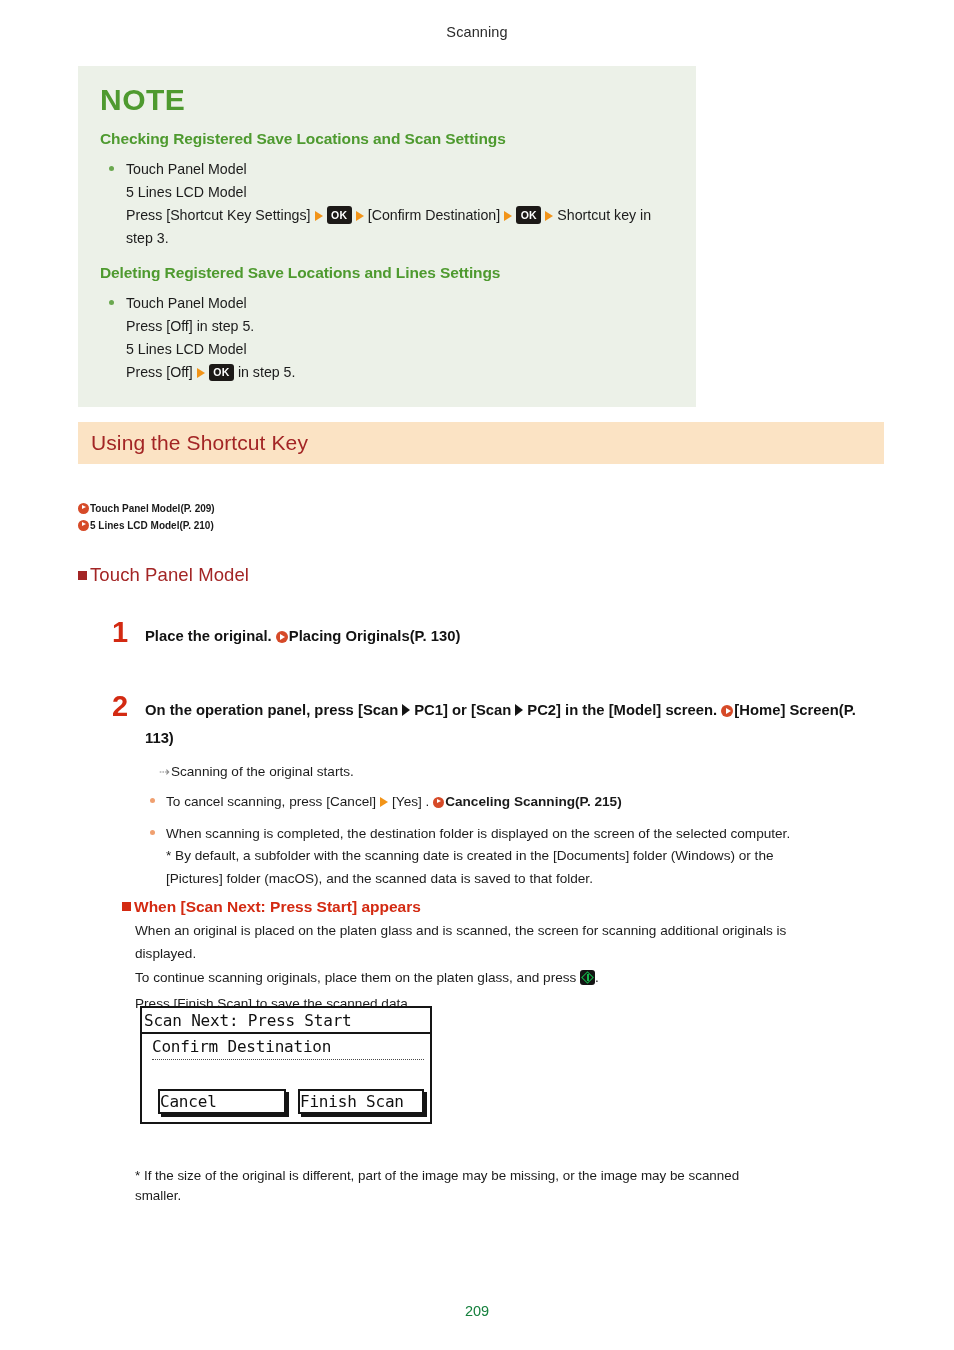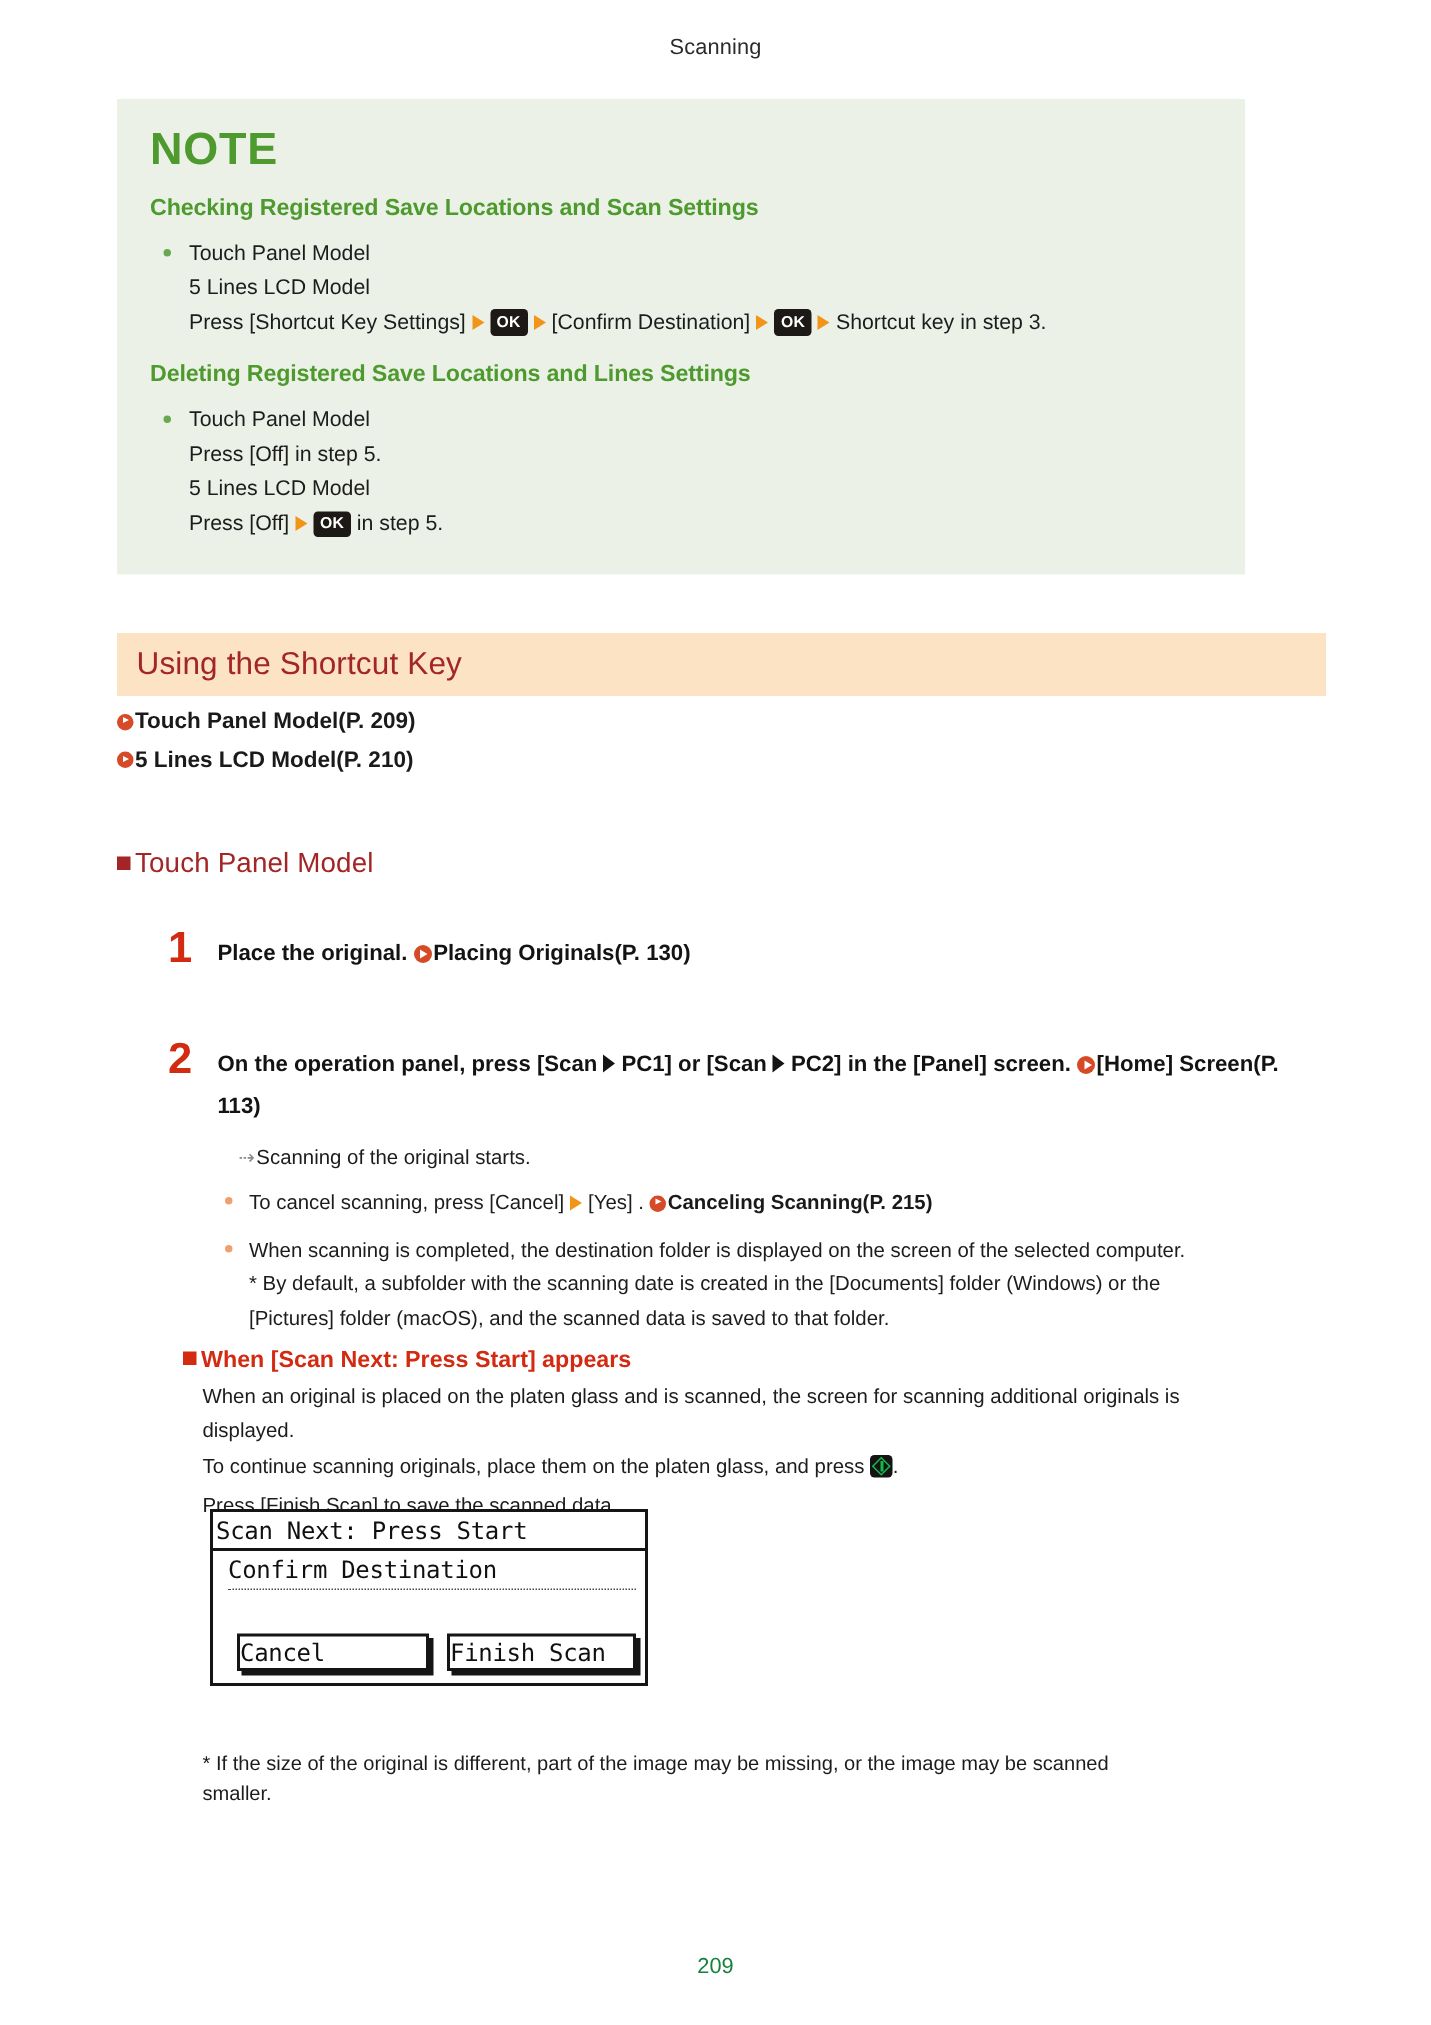--- a/index.html
+++ b/index.html
@@ -32,21 +32,21 @@
     font-size: 14.5px;
     color: #2b2b2b;
     letter-spacing: 0.1px;
   }
 
   
   .note-box {
     position: absolute;
     left: 78px;
     top: 66px;
-    width: 752px;
+    width: 618px;
     background: #ecf1e8;
     padding: 18px 22px 22px 22px;
     box-sizing: border-box;
   }
   .note-title {
     color: #4e9a2f;
     font-size: 30px;
     font-weight: bold;
     letter-spacing: 0.5px;
     line-height: 1.05;
@@ -187,22 +187,22 @@
     top: 9px;
     color: #a32525;
     font-size: 21px;
     letter-spacing: 0.1px;
   }
 
   
   .toc {
     position: absolute;
     left: 78px;
-    top: 468px;
-    font-size: 15px;
+    top: 500px;
+    font-size: 10px;
     line-height: 1.72;
   }
   .toc div { white-space: nowrap; }
 
   
   .subhead {
     position: absolute;
     left: 78px;
     top: 564px;
     font-size: 18.5px;
@@ -442,21 +442,21 @@
         <span>Place the original.</span>
         <span class="link-arrow"></span><span>Placing Originals(P. 130)</span>
       </div>
     </div>
   </div>
 
   <div class="step" style="top:696px;">
     <div class="step-num">2</div>
     <div class="step-body">
       <div class="step-title">
-        <span>On the operation panel, press [Scan</span><span class="arrow-black"></span><span>PC1] or [Scan</span><span class="arrow-black"></span><span>PC2] in the [Panel] screen.</span>
+        <span>On the operation panel, press [Scan</span><span class="arrow-black"></span><span>PC1] or [Scan</span><span class="arrow-black"></span><span>PC2] in the [Model] screen.</span>
         <span class="link-arrow"></span><span>[Home] Screen(P. 113)</span>
       </div>
       <div class="step-note" style="margin-top:9px;margin-left:14px;">
         <span class="dash-arrow">⇢</span><span>Scanning of the original starts.</span>
       </div>
       <div class="step-bullets">
         <div class="bullet-block">
           <span class="bullet-dot orange"></span>
           <span>To cancel scanning, press [Cancel]</span><span class="arrow-orange"></span><span>[Yes] .</span>
           <span class="link-arrow small"></span><span class="link-text">Canceling Scanning(P. 215)</span>

